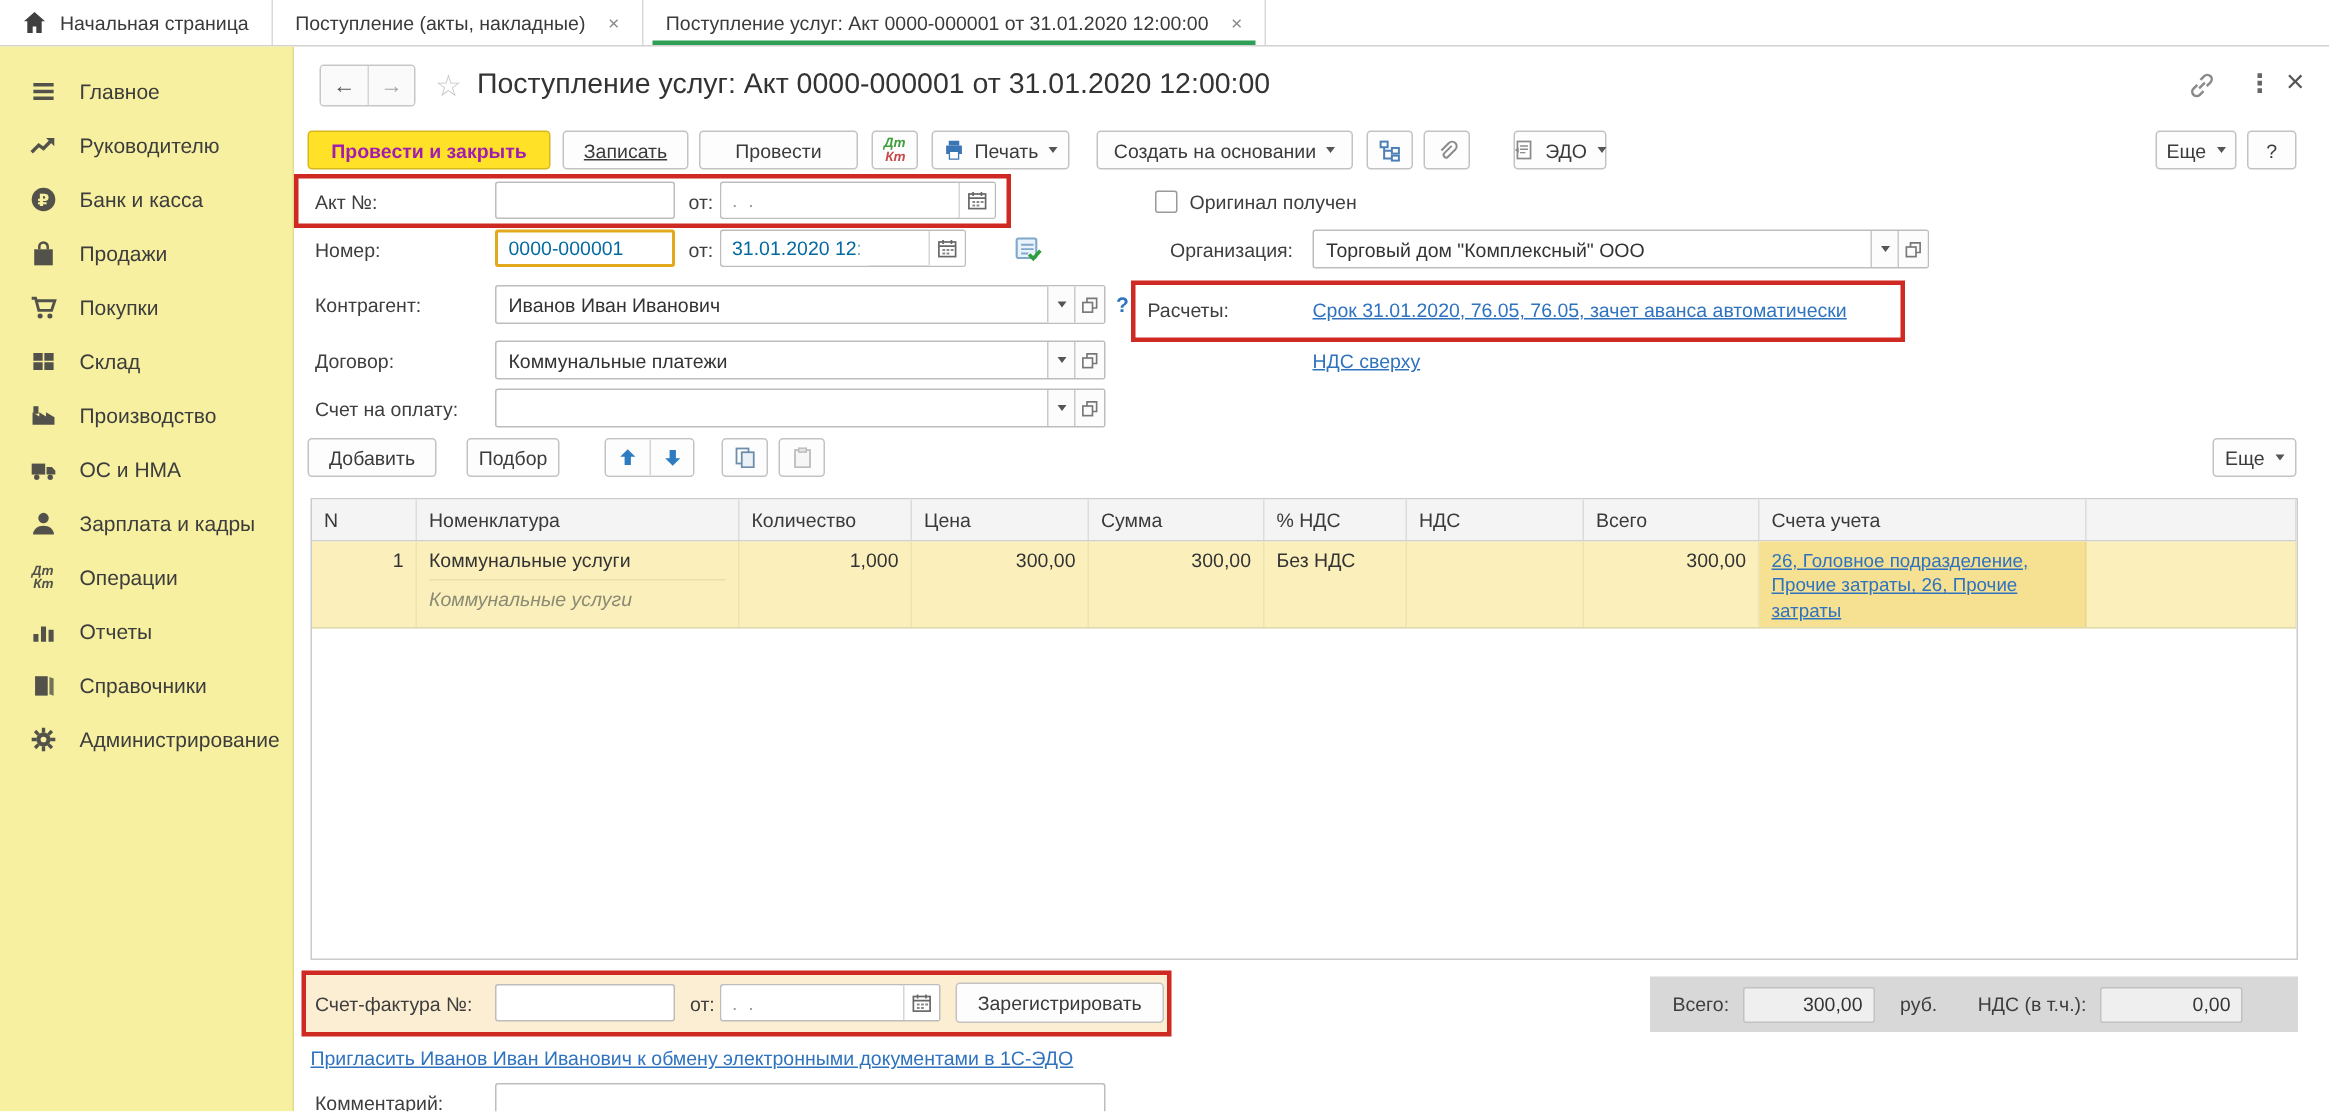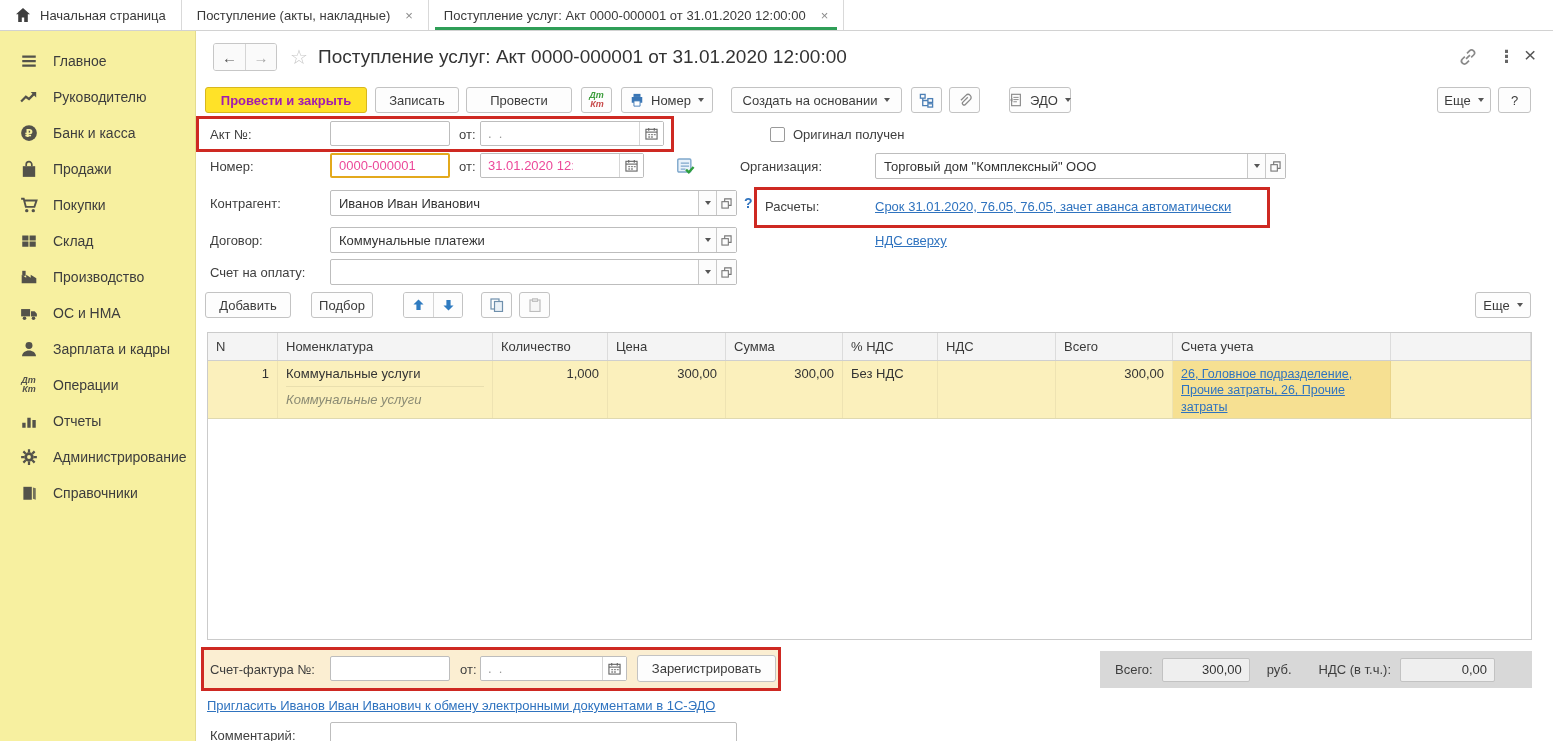--- a/index.html
+++ b/index.html
@@ -30,21 +30,21 @@
   .sb-ico .dtkt .g, .sb-ico .dtkt .r { color:#53524a; }
 
   
   .btn { display:inline-flex; align-items:center; justify-content:center; gap:7px; height:26px;
     background:#FDFDFD; border:1px solid #C3C3C3; border-radius:3px; font-size:13px; color:#3b3b3b;
     padding:0 12px; cursor:default; white-space:nowrap; }
   .btn.primary { background:#FFE228; border-color:#D8B71E; font-weight:bold; color:#a21caf; }
   .caret { width:0; height:0; border-left:3.5px solid transparent; border-right:3.5px solid transparent;
     border-top:4px solid #555; }
   .input { height:25px; border:1px solid #BDBDBD; border-radius:2px; background:#fff; padding:0 7px;
-    font-family:inherit; font-size:13px; color:#ec4899; outline:none; width:100%; }
+    font-family:inherit; font-size:13px; color:#0369a1; outline:none; width:100%; }
   .input.hl { border:2px solid #E3A91C; }
   .muted { color:#9a9a9a; }
   .datefield { display:flex; align-items:stretch; border:1px solid #BDBDBD; border-radius:2px; background:#fff; }
   .datefield .input { border:none; height:23px; flex:1; }
   .calbtn { width:24px; display:flex; align-items:center; justify-content:center; border-left:1px solid #D6D6D6; background:#fff; }
   .combo { display:flex; align-items:stretch; border:1px solid #BDBDBD; border-radius:2px; background:#fff; }
   .combo .val { flex:1; display:flex; align-items:center; padding:0 8px; font-size:13px; color:#333; overflow:hidden; white-space:nowrap; }
   .combo .cbtn { width:18px; display:flex; align-items:center; justify-content:center; border-left:1px solid #C9C9C9; background:#FCFCFC; }
   .combo .obtn { width:20px; display:flex; align-items:center; justify-content:center; border-left:1px solid #C9C9C9; background:#FCFCFC; }
   .lbl { font-size:13px; color:#3e3e3e; white-space:nowrap; }
@@ -195,76 +195,76 @@
     <div class="sb-item">
       <span class="sb-ico">
           <svg viewBox="0 0 16 16" fill="currentColor">
             <path d="M2 9.5h3V14H2zM6.5 5h3v9h-3zM11 7h3v7h-3z"></path>
           </svg>
         </span>
       <span>Отчеты</span>
     </div>
     <div class="sb-item">
       <span class="sb-ico">
+          <svg viewBox="0 0 16 16" fill="currentColor">
+            <path d="M3 2.5h7.5V14H3z"></path>
+            <path d="M11.5 3l2.5.8V14l-2.5-.8z" opacity="0.8"></path>
+          </svg>
+        </span>
+      <span>Справочники</span>
+    </div>
+    <div class="sb-item">
+      <span class="sb-ico">
           <svg viewBox="0 0 16 16">
             <g stroke="currentColor" stroke-width="2">
               <path d="M8 1v3M8 12v3M1 8h3M12 8h3M3 3l2.1 2.1M10.9 10.9L13 13M13 3l-2.1 2.1M5.1 10.9L3 13"></path>
             </g>
             <circle cx="8" cy="8" r="4.2" fill="currentColor"></circle>
             <circle cx="8" cy="8" r="1.7" fill="#F7F0A0"></circle>
           </svg>
         </span>
       <span>Администрирование</span>
     </div>
-    <div class="sb-item">
-      <span class="sb-ico">
-          <svg viewBox="0 0 16 16" fill="currentColor">
-            <path d="M3 2.5h7.5V14H3z"></path>
-            <path d="M11.5 3l2.5.8V14l-2.5-.8z" opacity="0.8"></path>
-          </svg>
-        </span>
-      <span>Справочники</span>
-    </div>
   </nav>
 
   <div class="abs" style="left:213px; top:43px; display:flex; border:1px solid #C7C7C7; border-radius:3px; overflow:hidden;">
     <div style="width:31px;height:26px;display:flex;align-items:center;justify-content:center;background:#FAFAFA;color:#555;font-size:15px;">←</div>
     <div style="width:31px;height:26px;display:flex;align-items:center;justify-content:center;background:#FAFAFA;color:#A5A5A5;font-size:15px;border-left:1px solid #D5D5D5;">→</div>
   </div>
   <div class="abs" style="left:290px; top:45px; font-size:20px; color:#C7C7C7;">☆</div>
   <div class="abs" style="left:318px; top:46px; font-size:19px; color:#333;">Поступление услуг: Акт 0000-000001 от 31.01.2020 12:00:00</div>
 
   <div class="abs" style="left:1459px; top:48px;">
     <svg width="18" height="18" viewBox="0 0 16 16" fill="none" stroke="#8a8a8a" stroke-width="1.5">
         <path d="M6.3 9.7l3.4-3.4"></path>
         <path d="M5.2 7.6L3 9.8a2.6 2.6 0 003.7 3.7l2.2-2.2"></path>
         <path d="M10.8 8.4L13 6.2a2.6 2.6 0 00-3.7-3.7L7.1 4.7"></path>
       </svg>
   </div>
   <div class="abs" style="left:1498px; top:46px; font-size:17px; color:#666; font-weight:bold;">⋮</div>
   <div class="abs" style="left:1524px; top:43px; font-size:21px; color:#555;">×</div>
 
   <div class="btn primary abs" style="left:205px; top:87px; width:162px;">Провести и закрыть</div>
-  <div class="btn abs" style="left:375px; top:87px; width:84px;">Записать</div>
+  <div class="btn abs" style="left:375px; top:87px; width:84px;text-decoration:underline;">Записать</div>
   <div class="btn abs" style="left:466px; top:87px; width:106px;padding-left:12px;">Провести</div>
   <div class="btn iconbtn abs" style="left:581px; top:87px;">
     <span class="dtkt">
         <i class="g">Дт</i>
         <i class="r">Кт</i>
       </span>
   </div>
   <div class="btn abs" style="left:621px; top:87px; width:92px;">
     <span>
         <svg width="14" height="14" viewBox="0 0 16 16" fill="#3A76B5">
           <path d="M4 1h8v3.5H4z"></path>
           <path d="M2 4.5h12V11h-2.5V9h-7v2H2z"></path>
           <path d="M4.5 9h7v6h-7z" fill="#fff" stroke="#3A76B5"></path>
         </svg>
       </span>
-    <span>Номер</span>
+    <span>Печать</span>
     <span class="caret"></span>
   </div>
   <div class="btn abs" style="left:731px; top:87px; width:171px;">
     <span>Создать на основании</span>
     <span class="caret"></span>
   </div>
   <div class="btn iconbtn abs" style="left:911px; top:87px;">
     <svg width="15" height="15" viewBox="0 0 16 16">
         <g fill="none" stroke="#4C7FB5" stroke-width="1.4">
           <rect x="1.5" y="1.5" width="5" height="4"></rect>
@@ -372,21 +372,21 @@
         <svg width="11" height="11" viewBox="0 0 12 12" fill="none" stroke="#777" stroke-width="1.2">
           <rect x="1" y="4" width="7" height="7"></rect>
           <path d="M4 4V1h7v7H8"></path>
         </svg>
       </span>
   </div>
 
   <div class="abs" style="left:770px; top:127px; width:15px; height:15px; border:1px solid #9a9a9a; border-radius:2px; background:#fff;"></div>
   <div class="lbl abs" style="left:793px; top:127px;">Оригинал получен</div>
 
-  <div class="lbl abs" style="left:740px; top:159px;">Организация:</div>
+  <div class="lbl abs" style="left:780px; top:159px;">Организация:</div>
   <div class="combo abs" style="left:875px; top:153px; width:411px; height:26px;">
     <span class="val">Торговый дом "Комплексный" ООО</span>
     <span class="cbtn">
         <span class="caret"></span>
       </span>
     <span class="obtn">
         <svg width="11" height="11" viewBox="0 0 12 12" fill="none" stroke="#777" stroke-width="1.2">
           <rect x="1" y="4" width="7" height="7"></rect>
           <path d="M4 4V1h7v7H8"></path>
         </svg>

